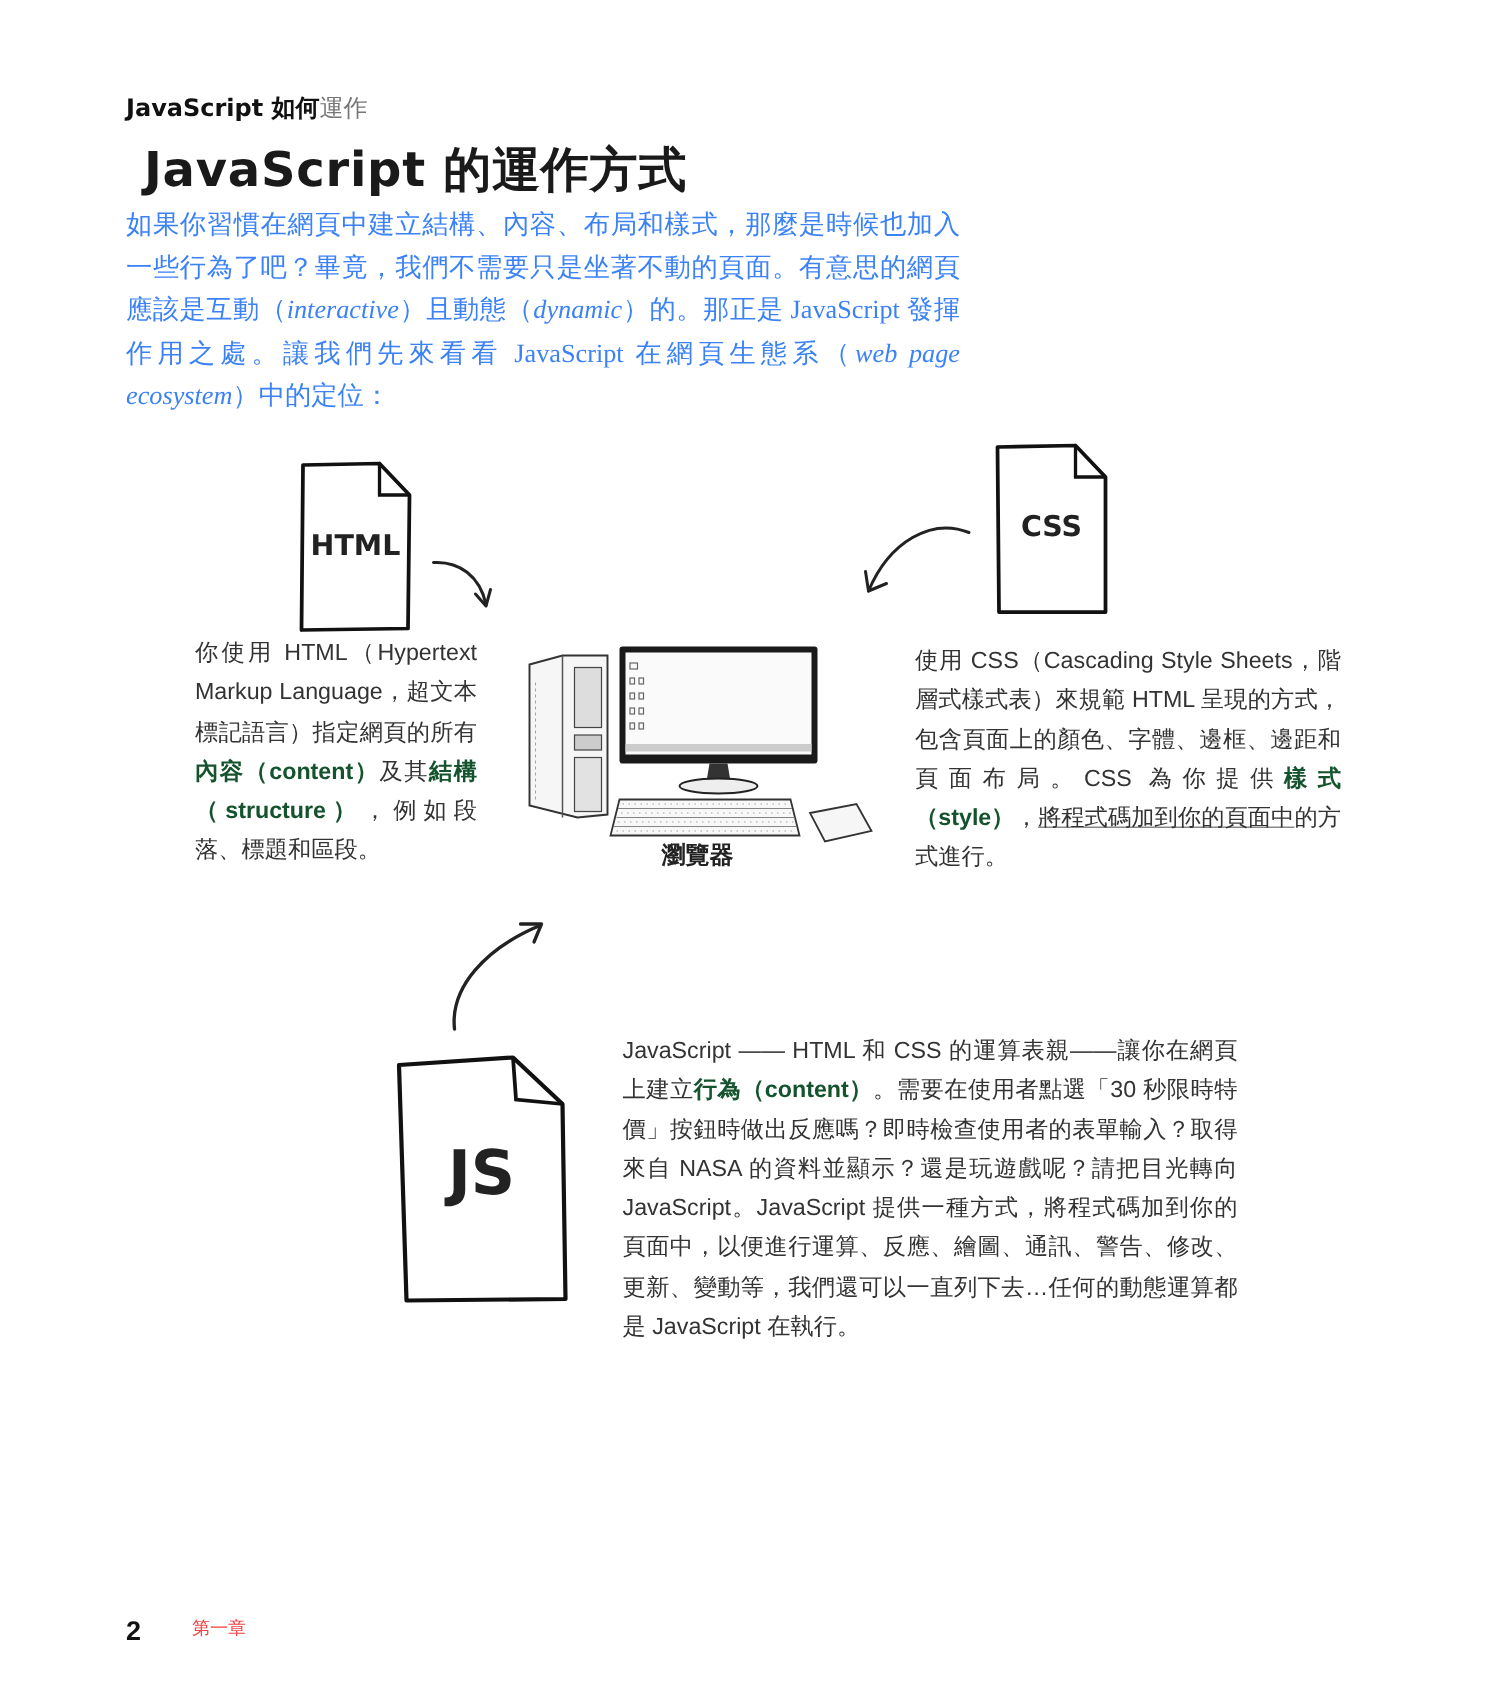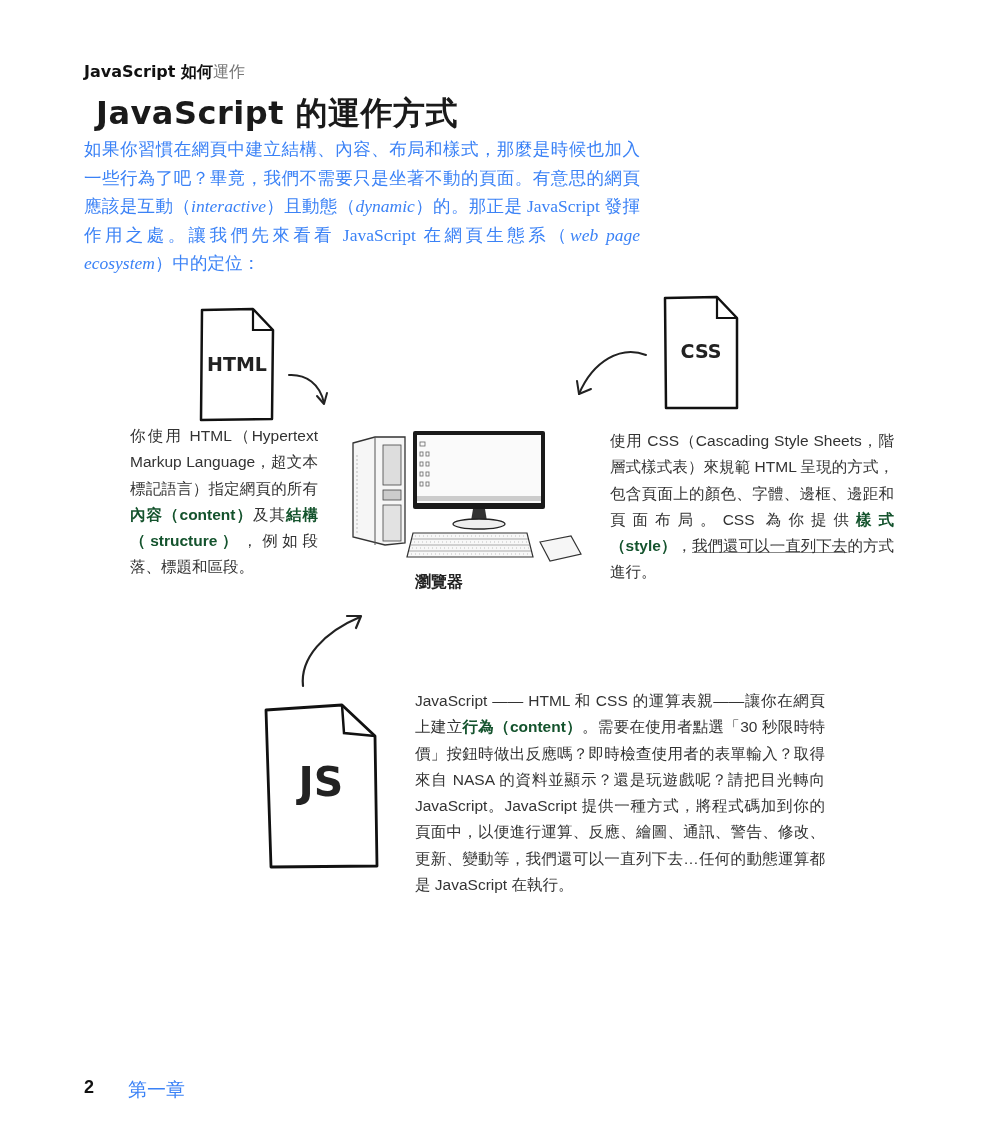--- a/index.html
+++ b/index.html
@@ -40,30 +40,30 @@
     .doc svg { display: block; overflow: visible; }
     .doc-label {
       position: absolute; left: 0; right: 0; text-align: center;
       font-family: "DejaVu Sans", sans-serif; font-weight: bold; color: #222;
     }
     .arrow { position: absolute; }
     .arrow svg { display: block; overflow: visible; }
     .computer { position: absolute; left: 345px; top: 425px; width: 240px; height: 140px; }
     .computer svg { display: block; }
     .browser-label {
-      position: absolute; left: 415px; top: 572px; width: 100px; text-align: left;
+      position: absolute; left: 415px; top: 560px; width: 100px; text-align: center;
       font-family: "DejaVu Sans", sans-serif; font-size: 16px; font-weight: bold; color: #222;
     }
     .footer-num {
       position: absolute; left: 84px; top: 1077px;
       font-size: 18px; font-weight: bold; color: #111;
     }
     .footer-chapter {
       position: absolute; left: 128px; top: 1077px;
-      font-size: 19px; color: #3b82f6;
+      font-size: 12px; color: #ef4444;
     }
   </style>
 </head>
 <body>
 
 <div class="running-head"><span>JavaScript 如何</span><span class="grey">運作</span></div>
 
 <h1 class="page-title">JavaScript 的運作方式</h1>
 
 <div class="intro"><span>如果你習慣在網頁中建立結構、內容、布局和樣式，那麼是時候也加入一些行為了吧？畢竟，我們不需要只是坐著不動的頁面。有意思的網頁應該是互動（</span><i>interactive</i><span>）且動態（</span><i>dynamic</i><span>）的。那正是 JavaScript 發揮作用之處。讓我們先來看看 JavaScript 在網頁生態系（</span><i>web page ecosystem</i><span>）中的定位：</span></div>
@@ -151,18 +151,18 @@
 <div class="doc" style="left:265px; top:704px; width:112px; height:164px;">
   <svg width="112" height="164" viewBox="0 0 112 164">
     <path d="M1,6 L77,1 L110,32 L112,162 L6,163 Z" fill="#fff" stroke="#111" stroke-width="2.8" stroke-linejoin="round"></path>
     <path d="M77,1 L79,29 L110,32" fill="none" stroke="#111" stroke-width="2.5"></path>
   </svg>
   <div class="doc-label" style="top:54px; font-size:41px;">JS</div>
 </div>
 
 <div class="para para-html"><span>你使用 HTML（Hypertext Markup Language，超文本標記語言）指定網頁的所有</span><b>內容（content）</b><span>及其</span><b>結構（structure）</b><span>，例如段落、標題和區段。</span></div>
 
-<div class="para para-css"><span>使用 CSS（Cascading Style Sheets，階層式樣式表）來規範 HTML 呈現的方式，包含頁面上的顏色、字體、邊框、邊距和頁面布局。CSS 為你提供</span><b>樣式（style）</b><span>，</span><span class="ul">我們還可以一直列下去</span><span>的方式進行。</span></div>
+<div class="para para-css"><span>使用 CSS（Cascading Style Sheets，階層式樣式表）來規範 HTML 呈現的方式，包含頁面上的顏色、字體、邊框、邊距和頁面布局。CSS 為你提供</span><b>樣式（style）</b><span>，</span><span class="ul">將程式碼加到你的頁面中</span><span>的方式進行。</span></div>
 
 <div class="para para-js"><span>JavaScript —— HTML 和 CSS 的運算表親——讓你在網頁上建立</span><b>行為（content）</b><span>。需要在使用者點選「30 秒限時特價」按鈕時做出反應嗎？即時檢查使用者的表單輸入？取得來自 NASA 的資料並顯示？還是玩遊戲呢？請把目光轉向 JavaScript。JavaScript 提供一種方式，將程式碼加到你的頁面中，以便進行運算、反應、繪圖、通訊、警告、修改、更新、變動等，我們還可以一直列下去…任何的動態運算都是 JavaScript 在執行。</span></div>
 
 <div class="footer-num">2</div>
 <div class="footer-chapter">第一章</div>
 
 </body></html>

